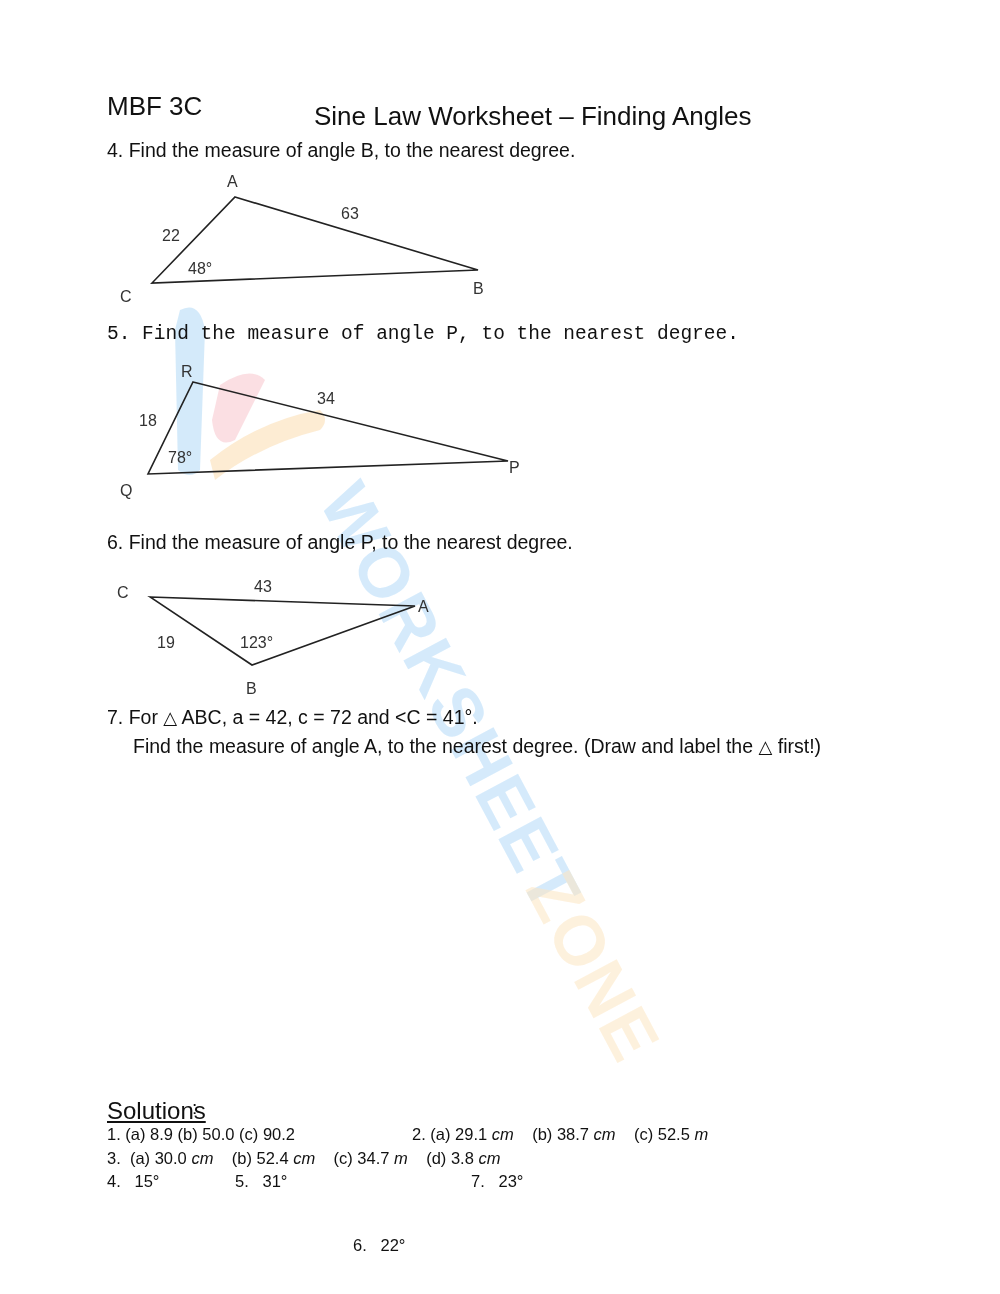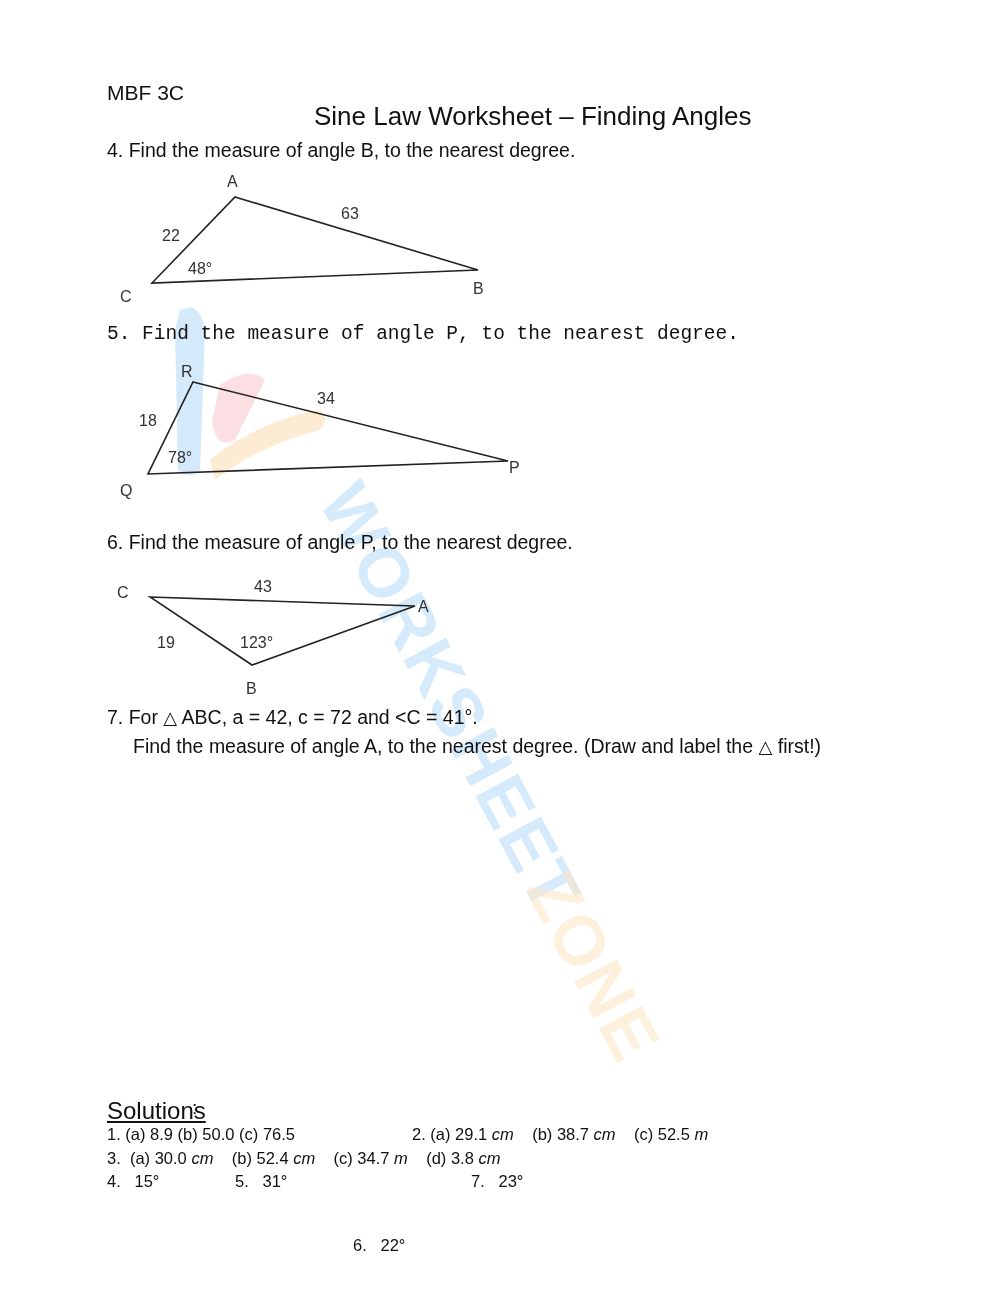--- a/index.html
+++ b/index.html
@@ -1,20 +1,20 @@
 <!DOCTYPE html>
 <html><head>
   <meta charset="utf-8">
   <style>
     html, body { margin: 0; padding: 0; background: #ffffff; }
     body { width: 1000px; height: 1294px; position: relative; overflow: hidden;
       font-family: "Liberation Sans", "DejaVu Sans", sans-serif; color: #111; }
     .abs { position: absolute; white-space: nowrap; }
     .watermark { position: absolute; left: 0; top: 0; width: 1000px; height: 1294px; pointer-events: none; }
-    .title-left { left: 107px; top: 81px; font-size: 21px; }
+    .title-left { left: 107px; top: 91px; font-size: 26px; }
     .title-main { left: 314px; top: 85px; font-size: 26px; margin-top: 16px; }
     .q { font-size: 19.5px; }
     .q4 { left: 107px; top: 139px; }
     .q5 { left: 107px; top: 323px; font-family: Liberation Mono, monospace; }
     .q6 { left: 107px; top: 531px; }
     .q7a { left: 107px; top: 706px; }
     .q7b { left: 133px; top: 735px; }
     .fig { position: absolute; left: 0; top: 0; width: 1000px; height: 1294px; }
     .fig text { font-family: "Liberation Sans", "DejaVu Sans", sans-serif; font-size: 16px; fill: #333; }
     .sol-head { left: 107px; top: 1097px; font-size: 24px; text-decoration: underline; }
@@ -86,21 +86,21 @@
     <text x="246" y="694">B</text>
     <text x="254" y="592">43</text>
     <text x="157" y="648">19</text>
     <text x="240" y="648">123°</text>
   </g>
 </svg>
 
 <div class="abs sol-head">Solutions</div>
 <div class="abs sol-colon">:</div>
 
-<div class="abs sol" style="left:107px; top:1125px;">1.  (a) 8.9    (b) 50.0    (c) 76.5</div>
+<div class="abs sol" style="left:107px; top:1125px;">1.  (a) 8.9    (b) 50.0    (c) 90.2</div>
 <div class="abs sol" style="left:412px; top:1125px;">
   <span>2.  (a) 29.1 </span><i>cm</i><span style="white-space:pre">    (b) 38.7 </span><i>cm</i><span style="white-space:pre">    (c) 52.5 </span><i>m</i>
 </div>
 
 <div class="abs sol" style="left:107px; top:1149px; white-space:pre;"><span>3.  (a) 30.0 </span><i>cm</i><span>    (b) 52.4 </span><i>cm</i><span>    (c) 34.7 </span><i>m</i><span>    (d) 3.8 </span><i>cm</i></div>
 
 <div class="abs sol" style="left:107px; top:1172px; white-space:pre;">4.   15°</div>
 <div class="abs sol" style="left:235px; top:1172px; white-space:pre;">5.   31°</div>
 <div class="abs sol" style="left:353px; top:1216px; white-space:pre;margin-top:20px;">6.   22°</div>
 <div class="abs sol" style="left:471px; top:1172px; white-space:pre;">7.   23°</div>

